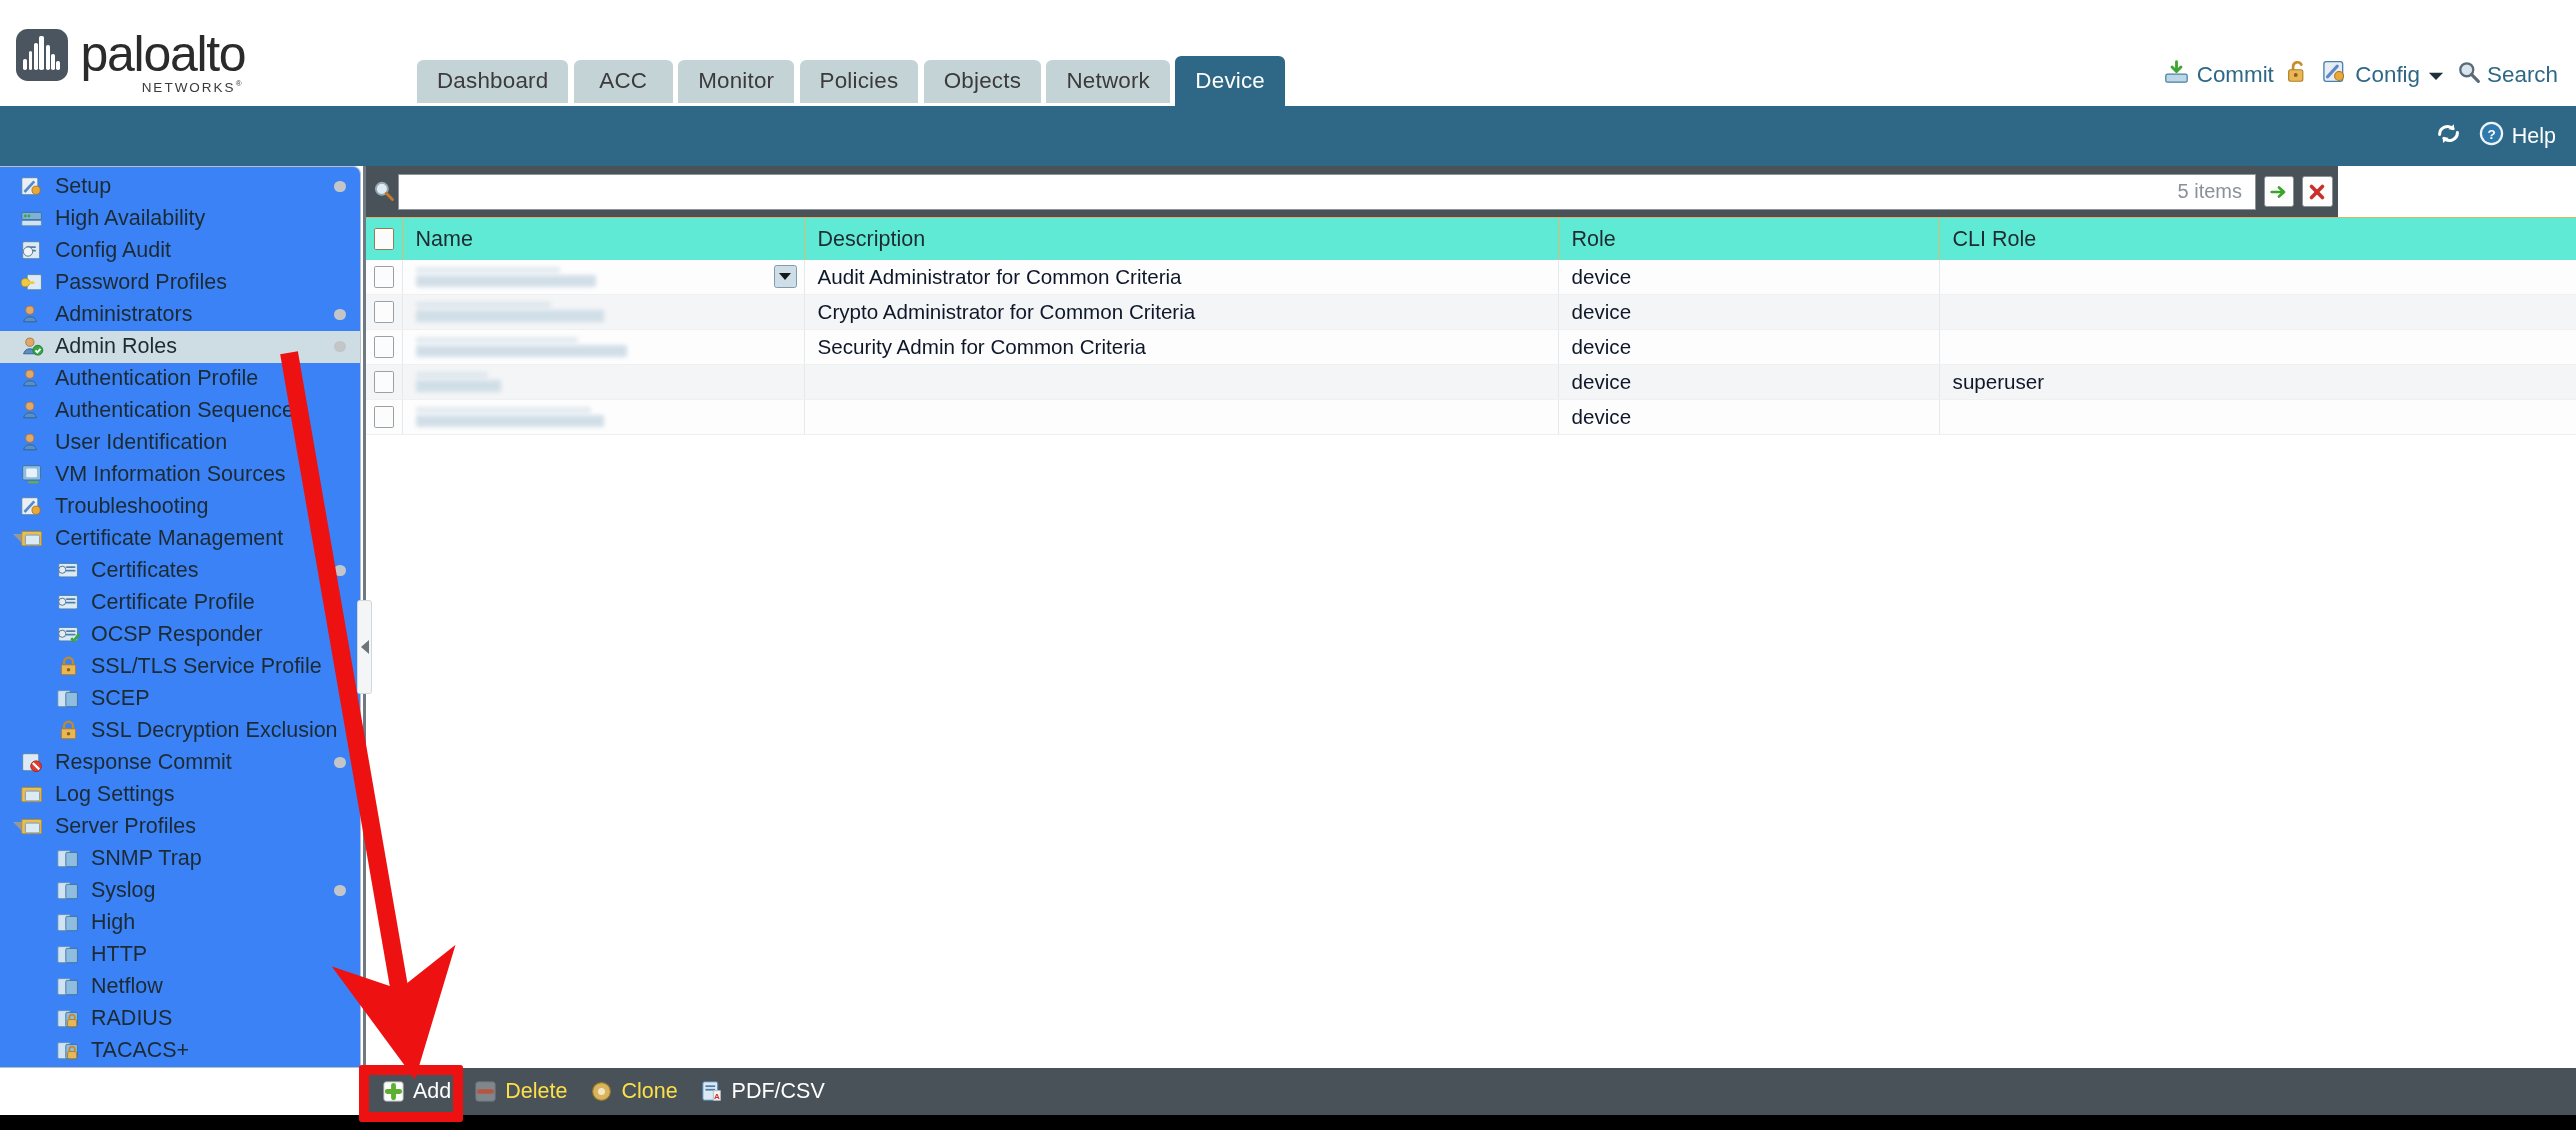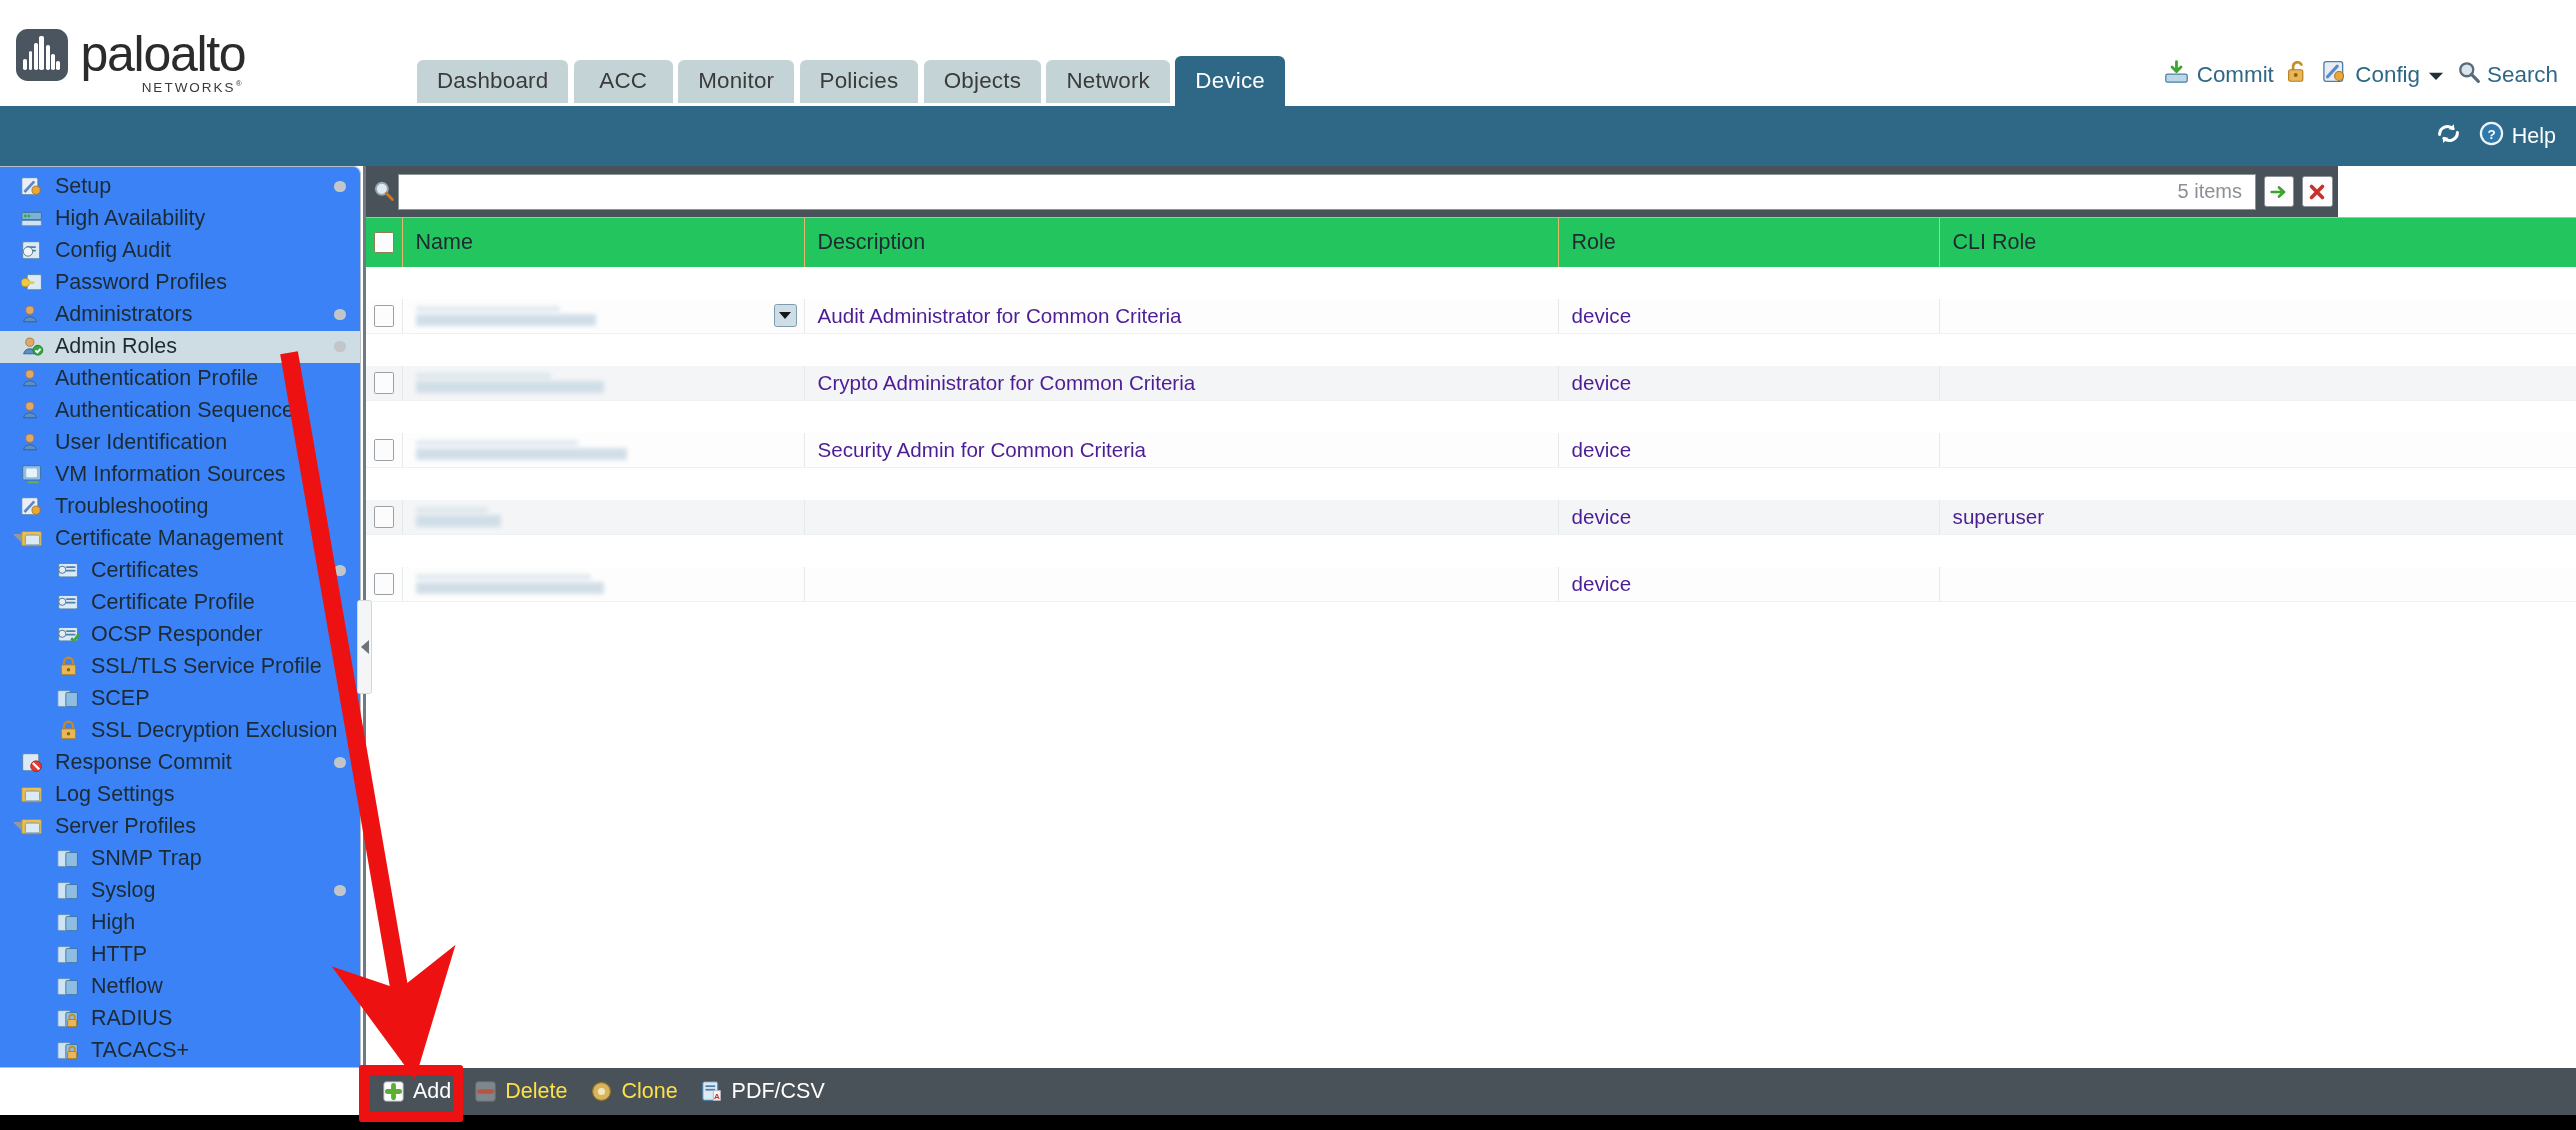--- a/index.html
+++ b/index.html
@@ -152,38 +152,38 @@
   .sbtn {
     width: 30.5px; height: 30.5px; margin-left: 8px;
     background: #fdfdfd; border: 0.9px solid #8c9297; border-radius: 2.7px;
     display: flex; align-items: center; justify-content: center;
     cursor: pointer;
   }
 
   
   .tbl { position: absolute; left: 0; top: 51px; width: 2210px; }
   .thead {
-    display: flex; height: 50px; background: #22c55e;
+    display: flex; height: 43px; background: #5eead4;
     border-top: 0.9px solid #d8b368;
     font-size: 21.5px; color: #1f2a31; align-items: center;
   }
   .thead .cell, .trow .cell {
     padding-left: 12.6px; display: flex; align-items: center;
     height: 100%; overflow: hidden; white-space: nowrap;
   }
   .c-chk   { width: 36px; flex: 0 0 36px; padding-left: 0 !important;
              justify-content: center; }
   .c-name  { width: 402px; flex: 0 0 402px; border-left: 0.9px solid #e0b96d; position: relative; }
   .c-desc  { width: 754px; flex: 0 0 754px; border-left: 0.9px solid #e0b96d; }
   .c-role  { width: 381px; flex: 0 0 381px; border-left: 0.9px solid #e0b96d; }
   .c-cli   { flex: 1; border-left: 0.9px solid #e0b96d; }
 
   .trow {
-    display: flex; height: 35px; font-size: 20.6px; color: #4c1d95;
-    background: #fdfdfd; border-bottom: 0.9px solid #eef0f1; margin-top: 32px;
+    display: flex; height: 35px; font-size: 20.6px; color: #0f172a;
+    background: #fdfdfd; border-bottom: 0.9px solid #eef0f1;
   }
   .trow:nth-child(even) { background: #f3f5f6; }
   .trow .c-name, .trow .c-desc, .trow .c-role, .trow .c-cli {
     border-left: 0.9px solid #e6e9ea;
   }
   .trow .c-chk { border-left: none; }
 
   .chk {
     width: 20px; height: 21.5px; background: #fcfcfc;
     border: 1.8px solid #9aa1a6; border-radius: 1.8px; cursor: pointer;

